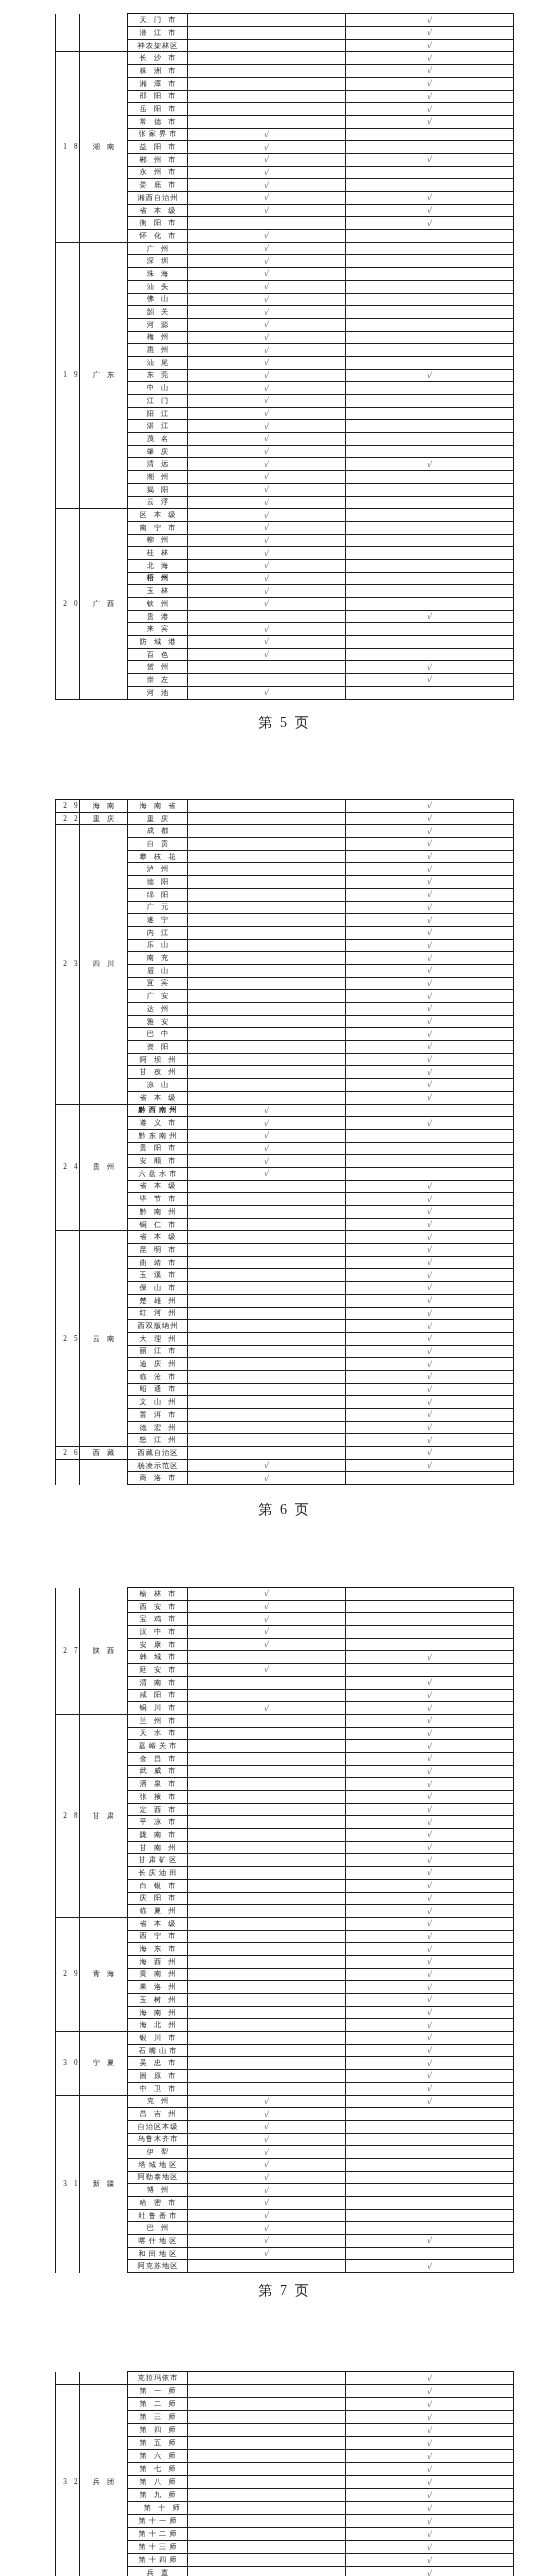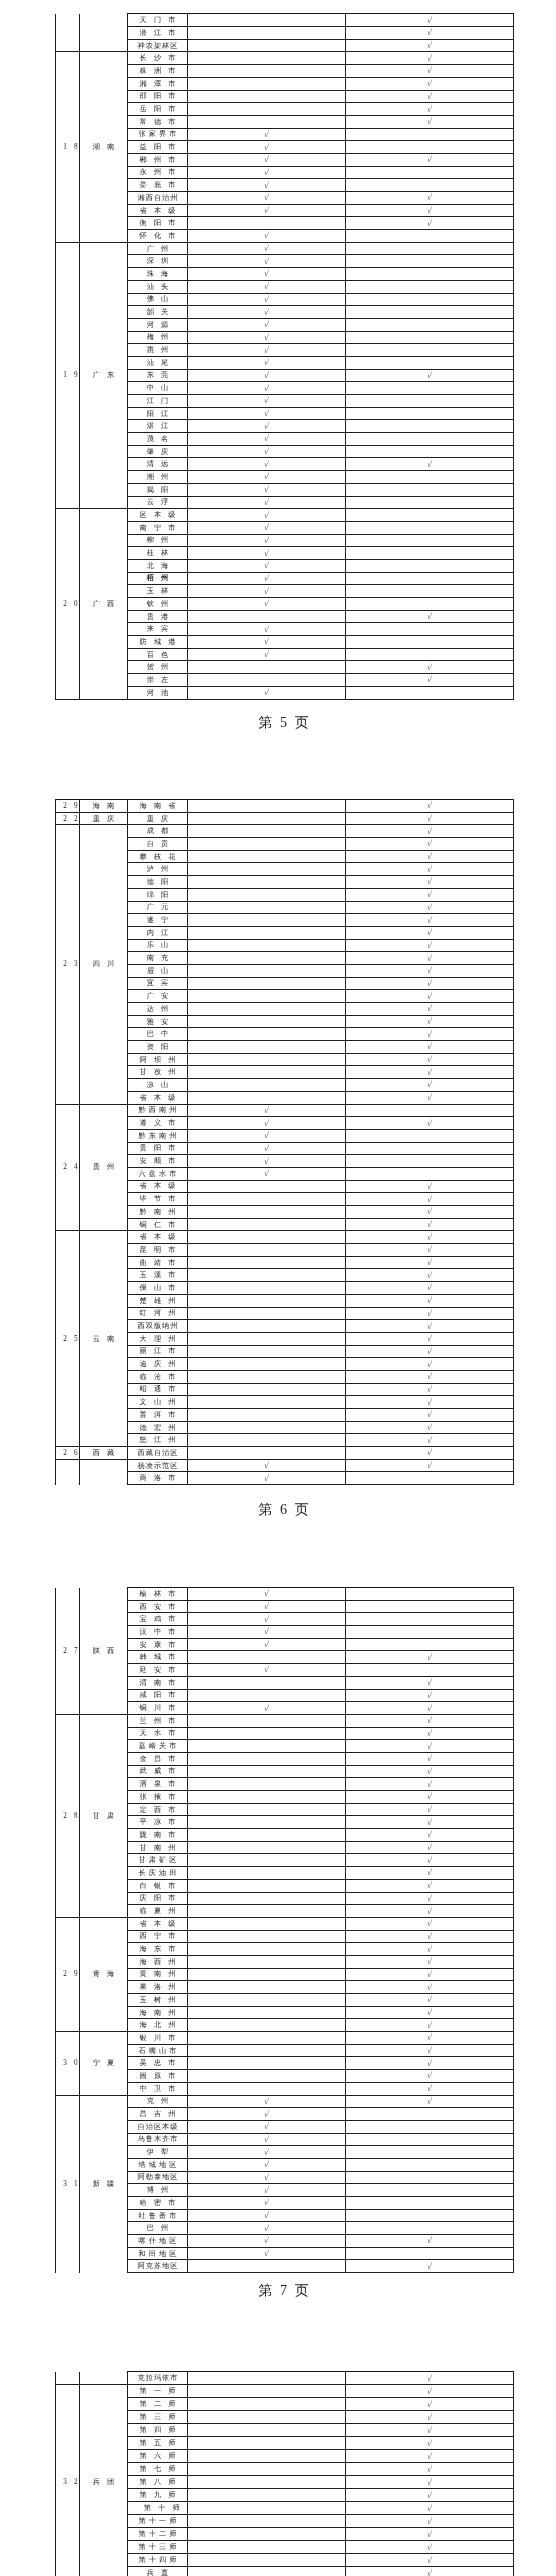--- a/index.html
+++ b/index.html
@@ -482,21 +482,21 @@
             <td class="chk"><span>√</span></td>
           </tr>
           <tr>
             <td class="city" style="letter-spacing: 7.2px; text-indent: 7.2px;">省本级</td>
             <td class="chk"></td>
             <td class="chk"><span>√</span></td>
           </tr>
           <tr class="bf">
             <td class="num" rowspan="10" style="letter-spacing: 7.2px; text-indent: 7.2px;">24</td>
             <td class="prov" rowspan="10" style="letter-spacing: 7.2px; text-indent: 7.2px;">贵州</td>
-            <td class="city" style="letter-spacing: 3.1px; text-indent: 3.1px;">黔西南州</td>
+            <td class="city" style="letter-spacing: 3.1px; text-indent: 3.1px; font-weight: bold;">黔西南州</td>
             <td class="chk"><span>√</span></td>
             <td class="chk"></td>
           </tr>
           <tr>
             <td class="city" style="letter-spacing: 7.2px; text-indent: 7.2px;">遵义市</td>
             <td class="chk"><span>√</span></td>
             <td class="chk"><span>√</span></td>
           </tr>
           <tr>
             <td class="city" style="letter-spacing: 3.1px; text-indent: 3.1px;">黔东南州</td>

